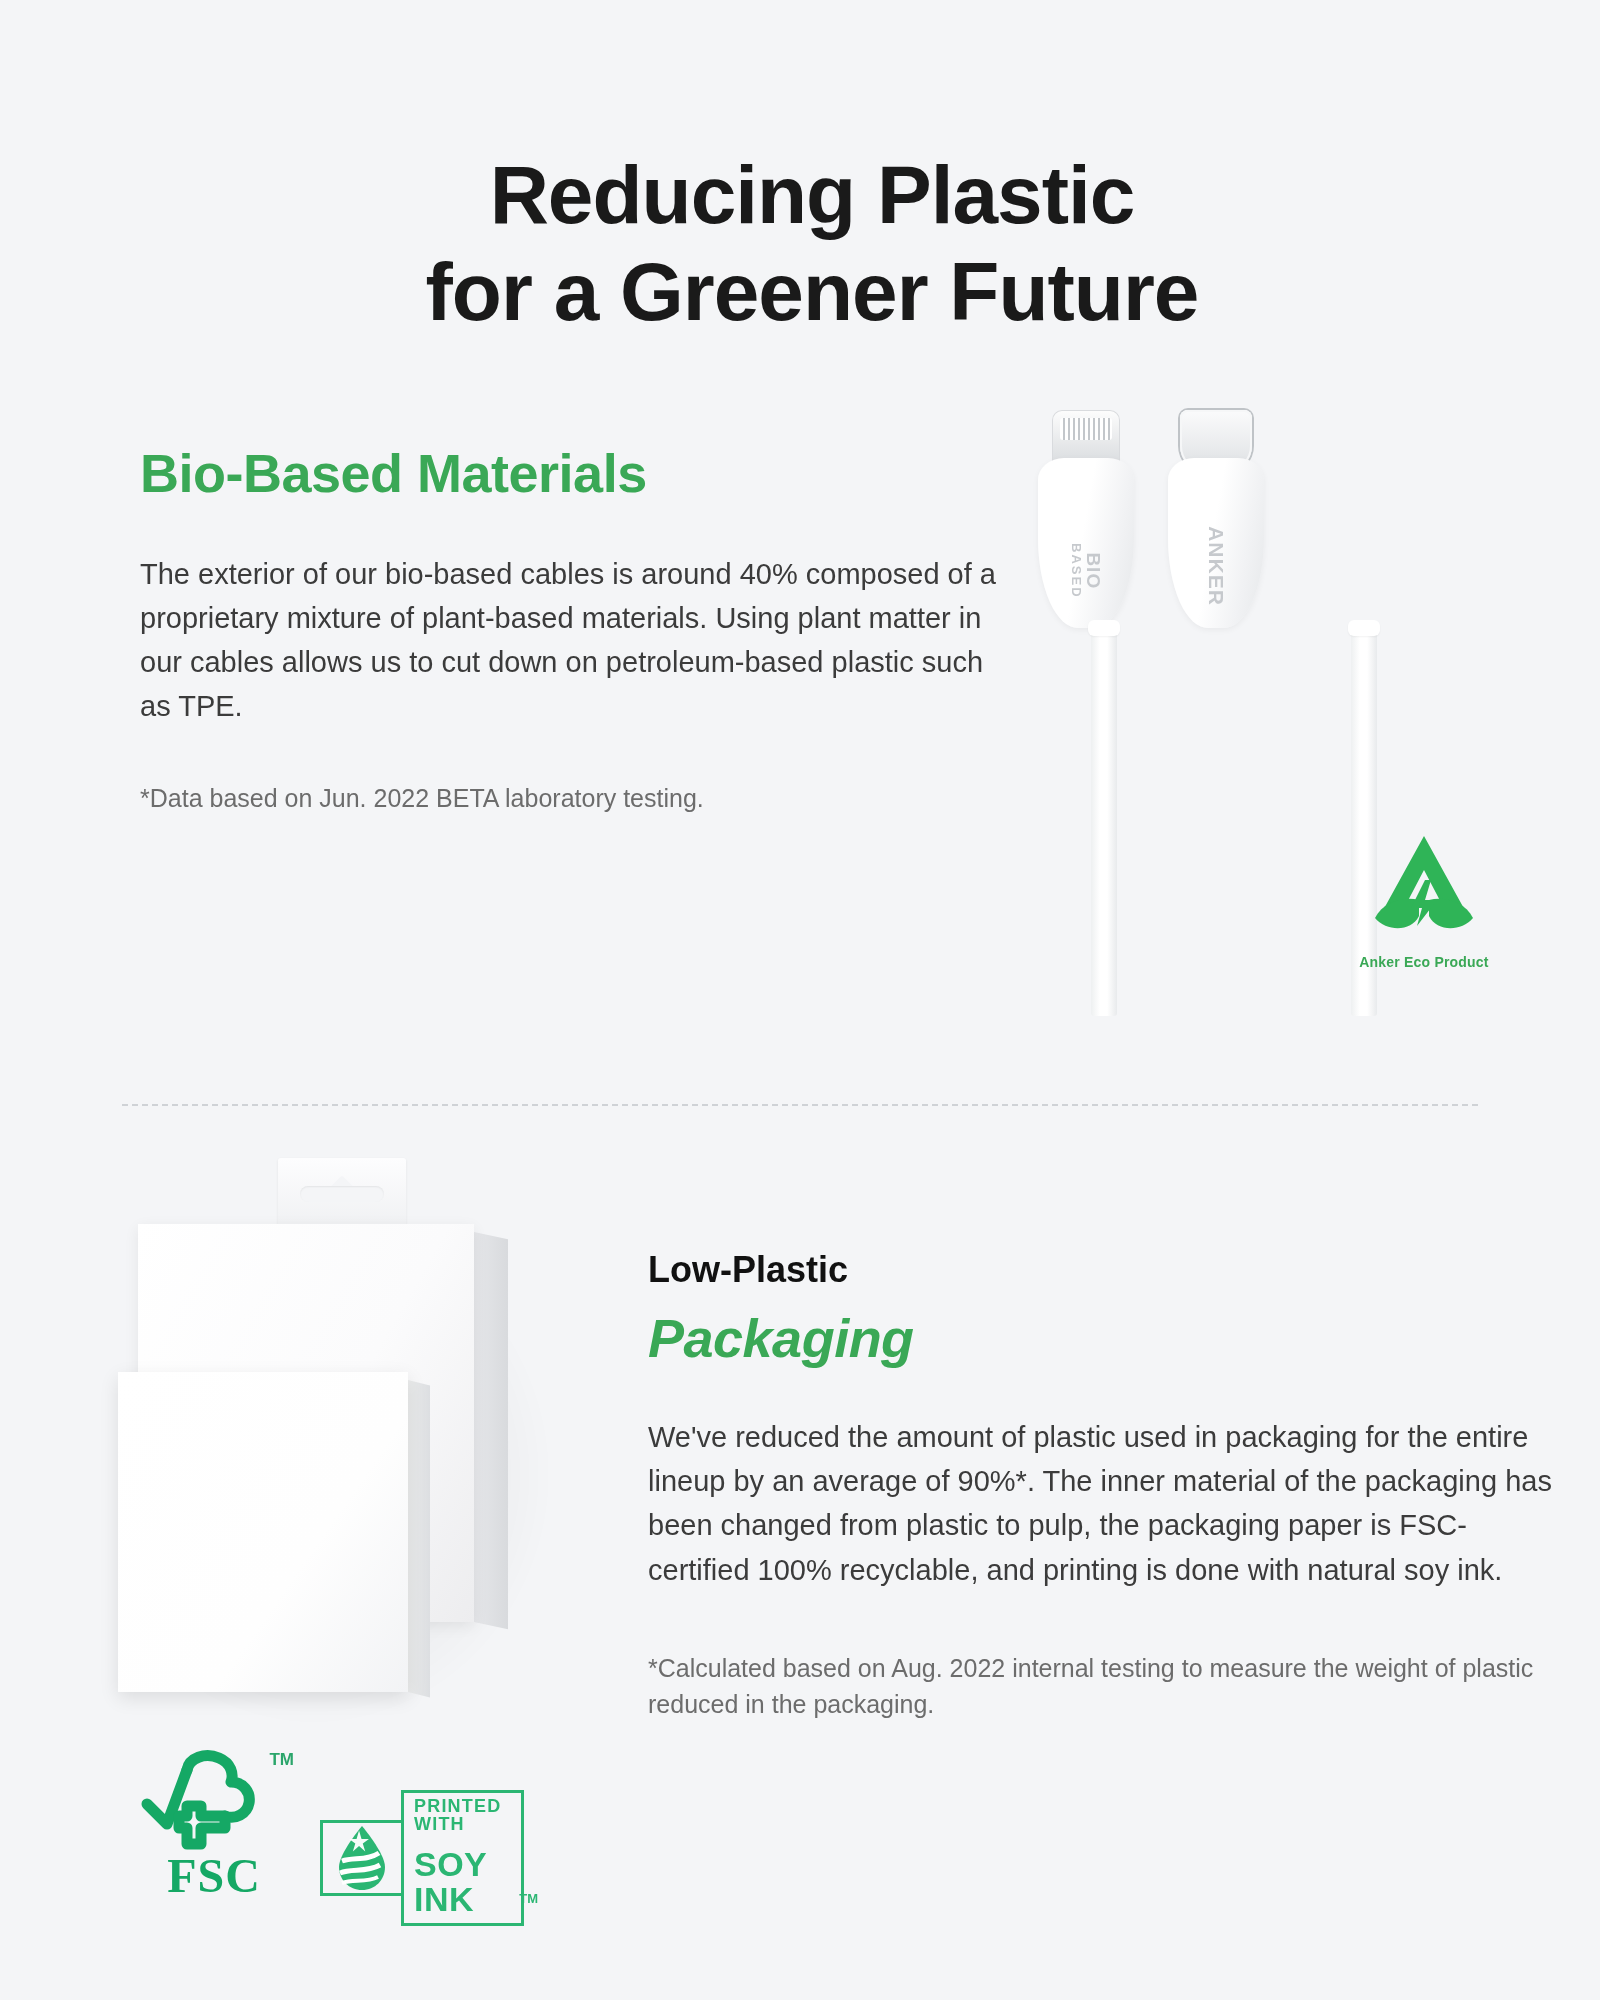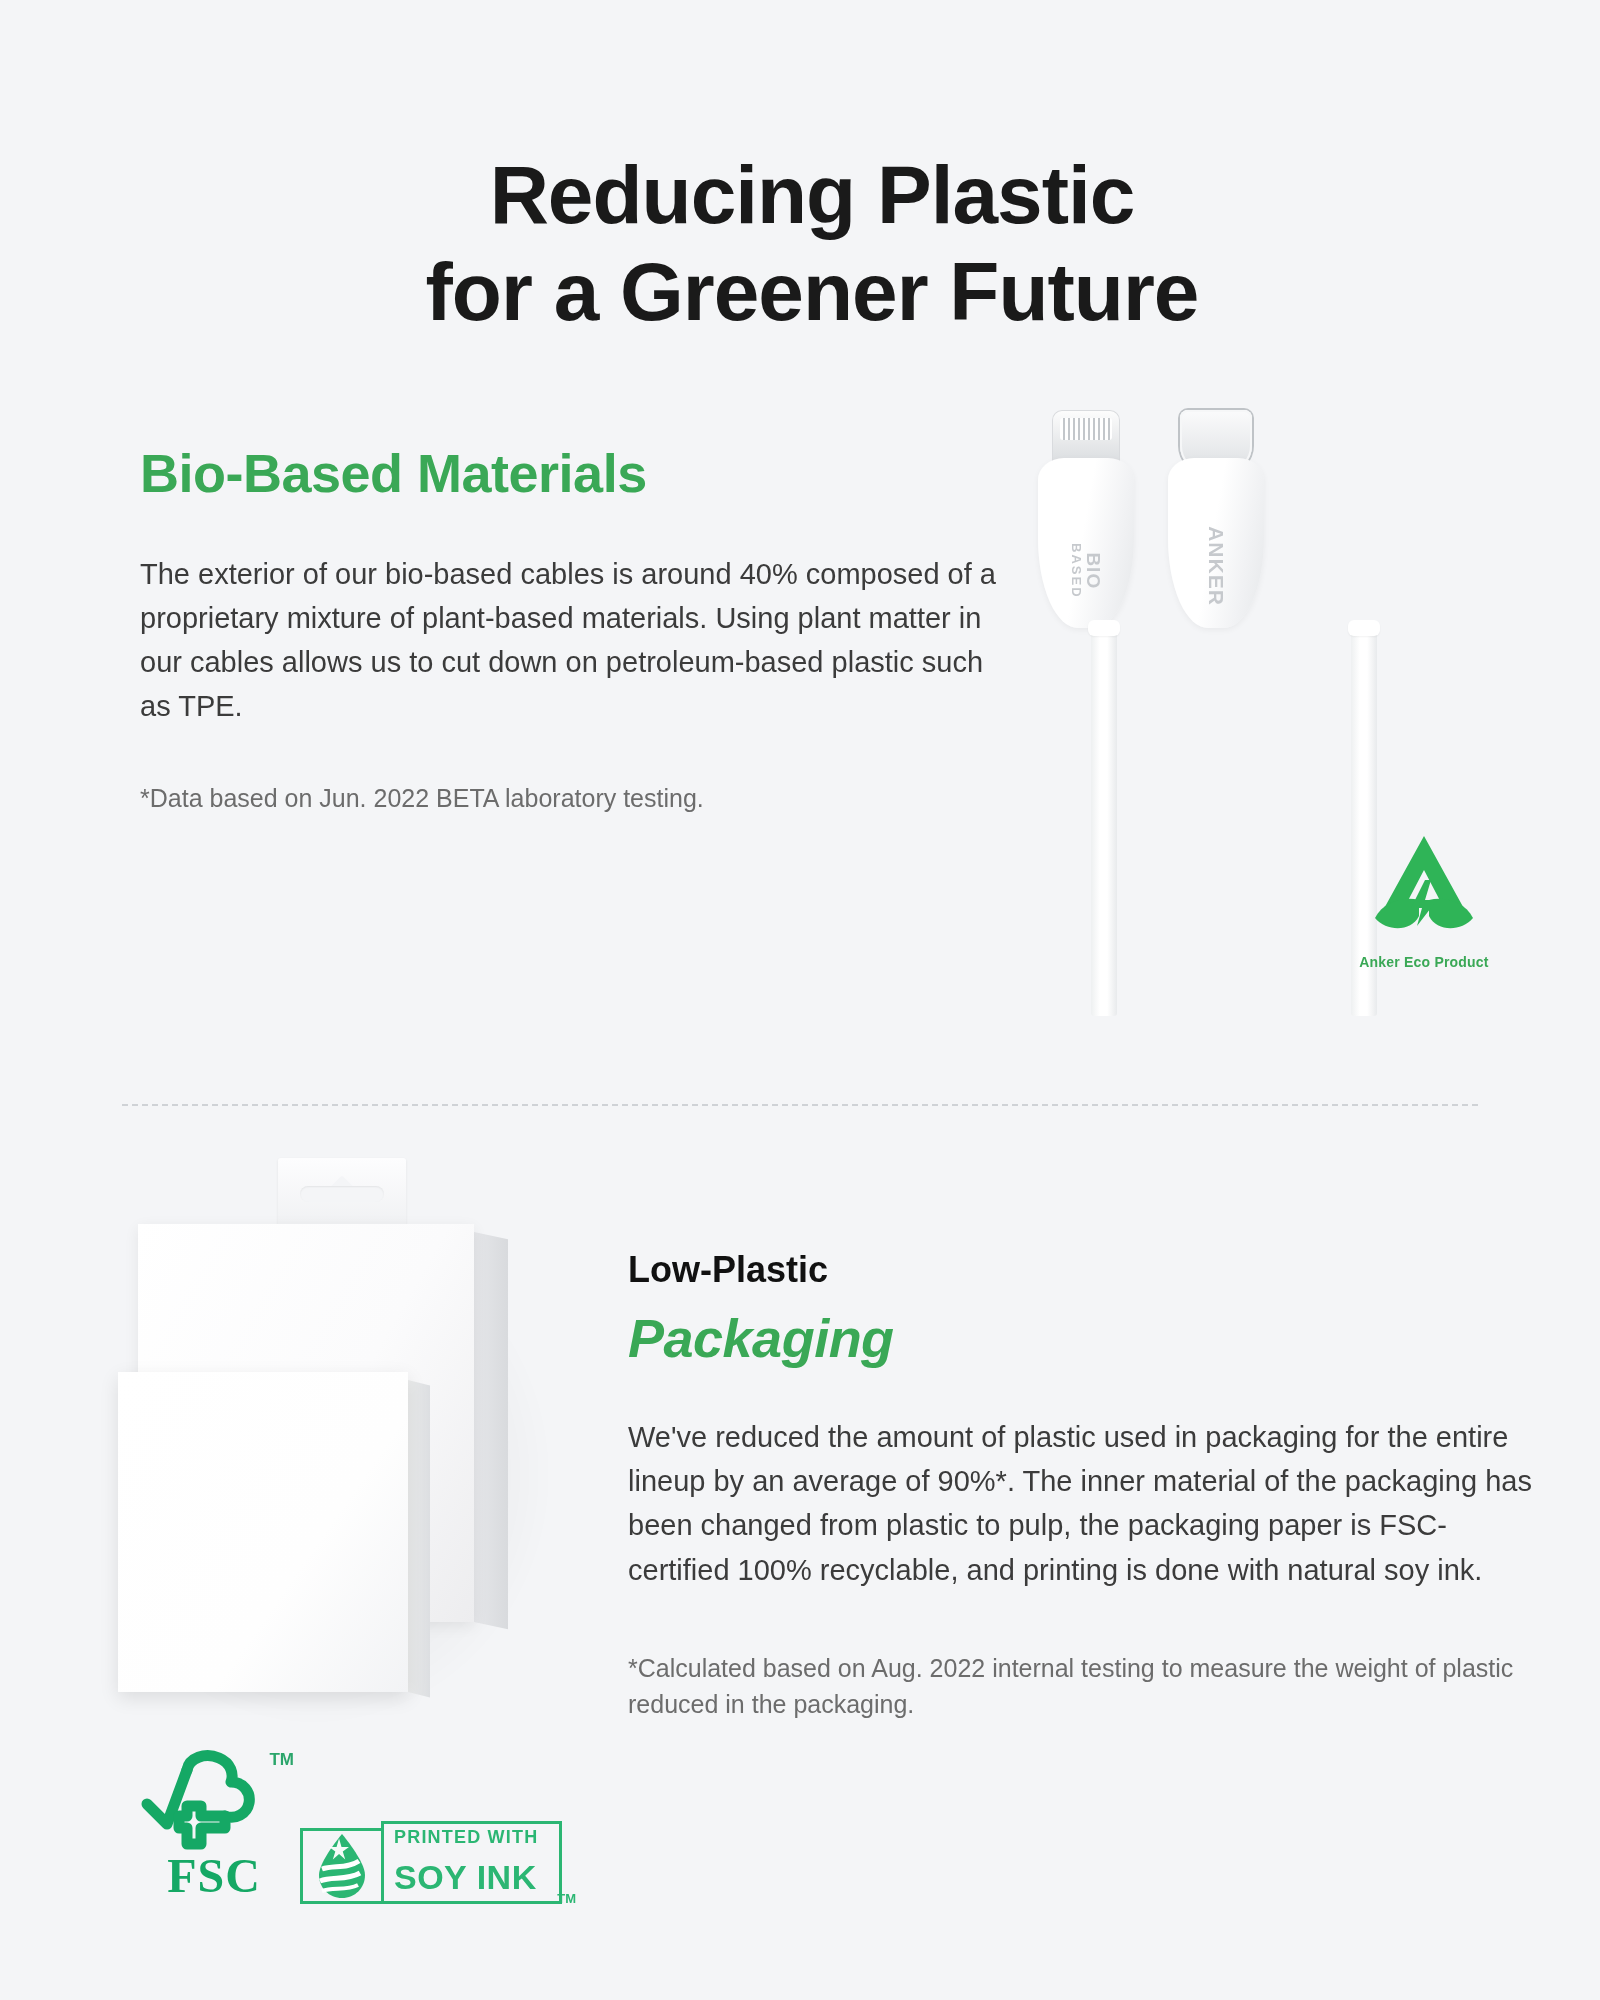--- a/index.html
+++ b/index.html
@@ -264,21 +264,21 @@
     left: 290px; top: 228px;
     width: 22px; height: 312px;
     background: linear-gradient(90deg,#eceded 0%,#dcdee1 100%);
     transform: skewY(14deg);
     transform-origin: left top;
   }
 
   
   .sec2-text {
     position: absolute;
-    left: 628px;
+    left: 648px;
     top: 1248px;
     width: 940px;
   }
   .sec2-text .eyebrow { font-size: 36px; }
   .sec2-text .headline-green { font-size: 54px; font-style: italic; }
   .sec2-text .body-copy { margin-top: 46px; font-size: 29px; max-width: 920px; }
   .sec2-text .footnote  { margin-top: 58px; font-size: 25px; max-width: 930px; }
 
   
   .fsc-logo {
@@ -301,26 +301,26 @@
     font-weight: 700;
     color: #15a865;
     letter-spacing: 1px;
     line-height: 1;
     margin-top: -4px;
   }
 
   
   .soy-logo {
     position: absolute;
-    left: 300px;
+    left: 320px;
     top: 1812px;
-    width: 262px;
+    width: 204px;
     height: 92px;
     display: flex;
-    align-items: flex-end;
+    align-items: center;
   }
   .soy-drop-box {
     width: 78px;
     border: 3px solid #2bb673;
     border-right: none;
     display: flex;
     align-items: center;
     justify-content: center;
     background: #f4f5f7;
   }

